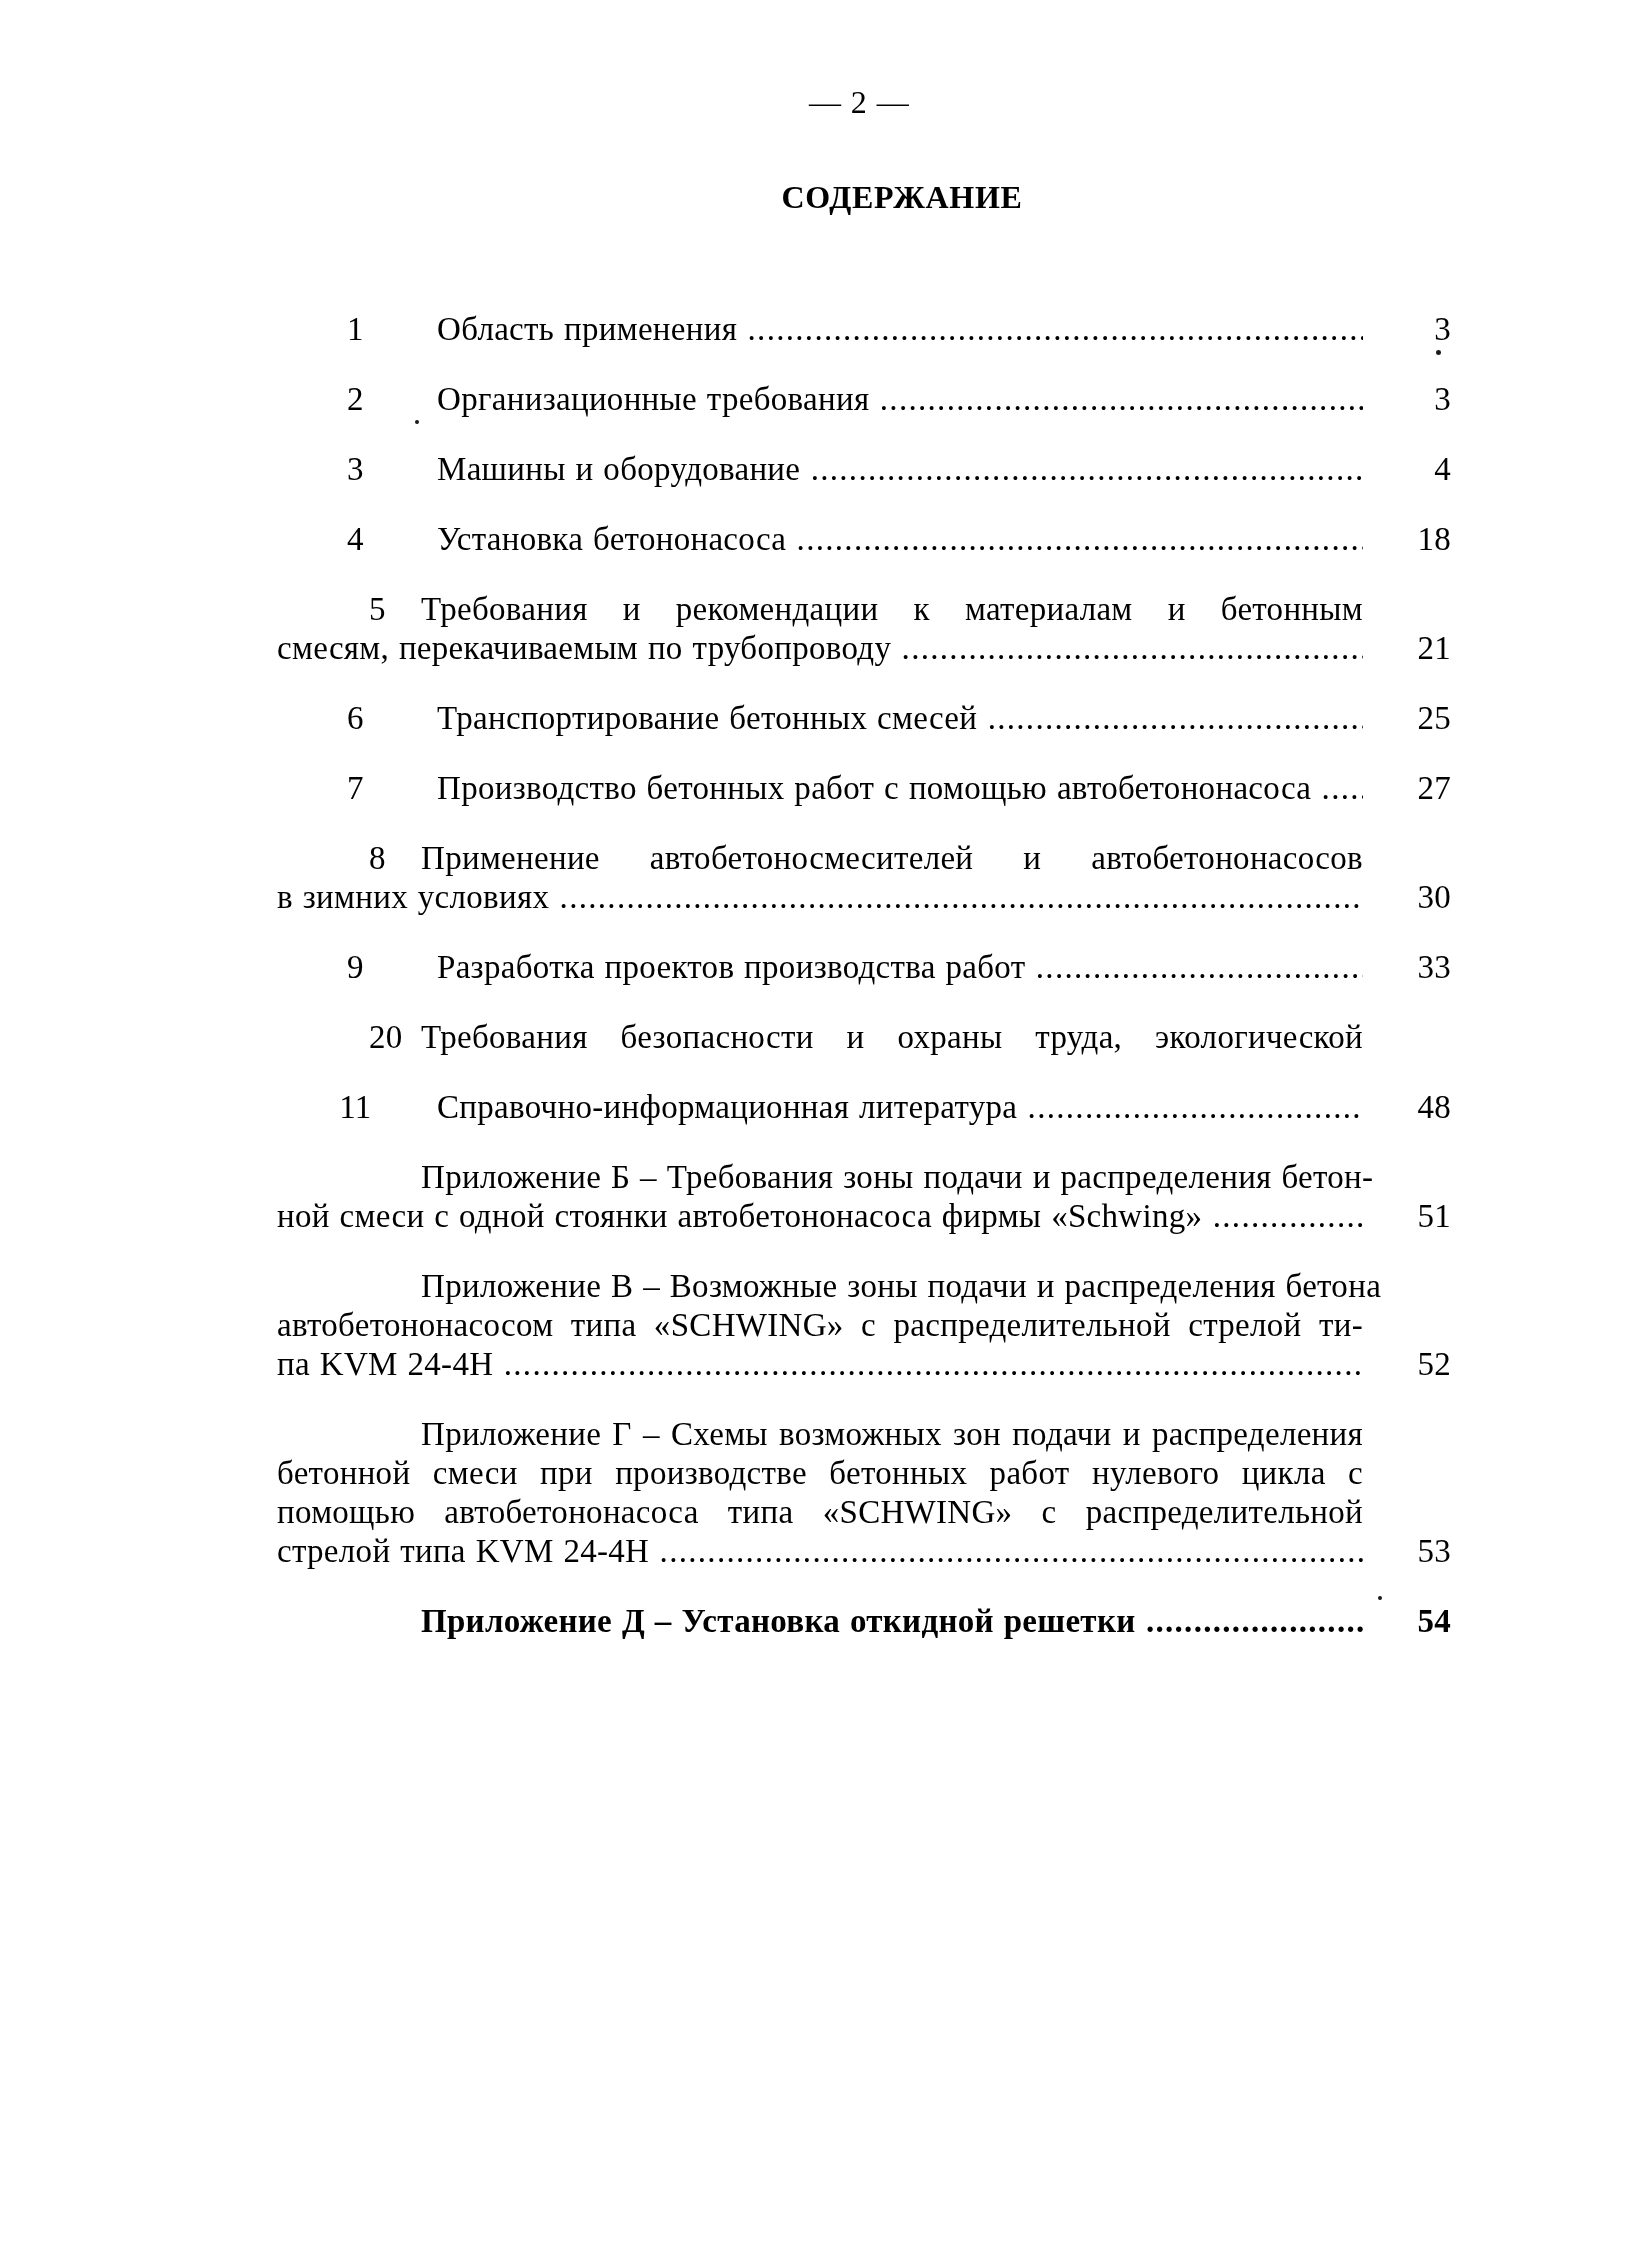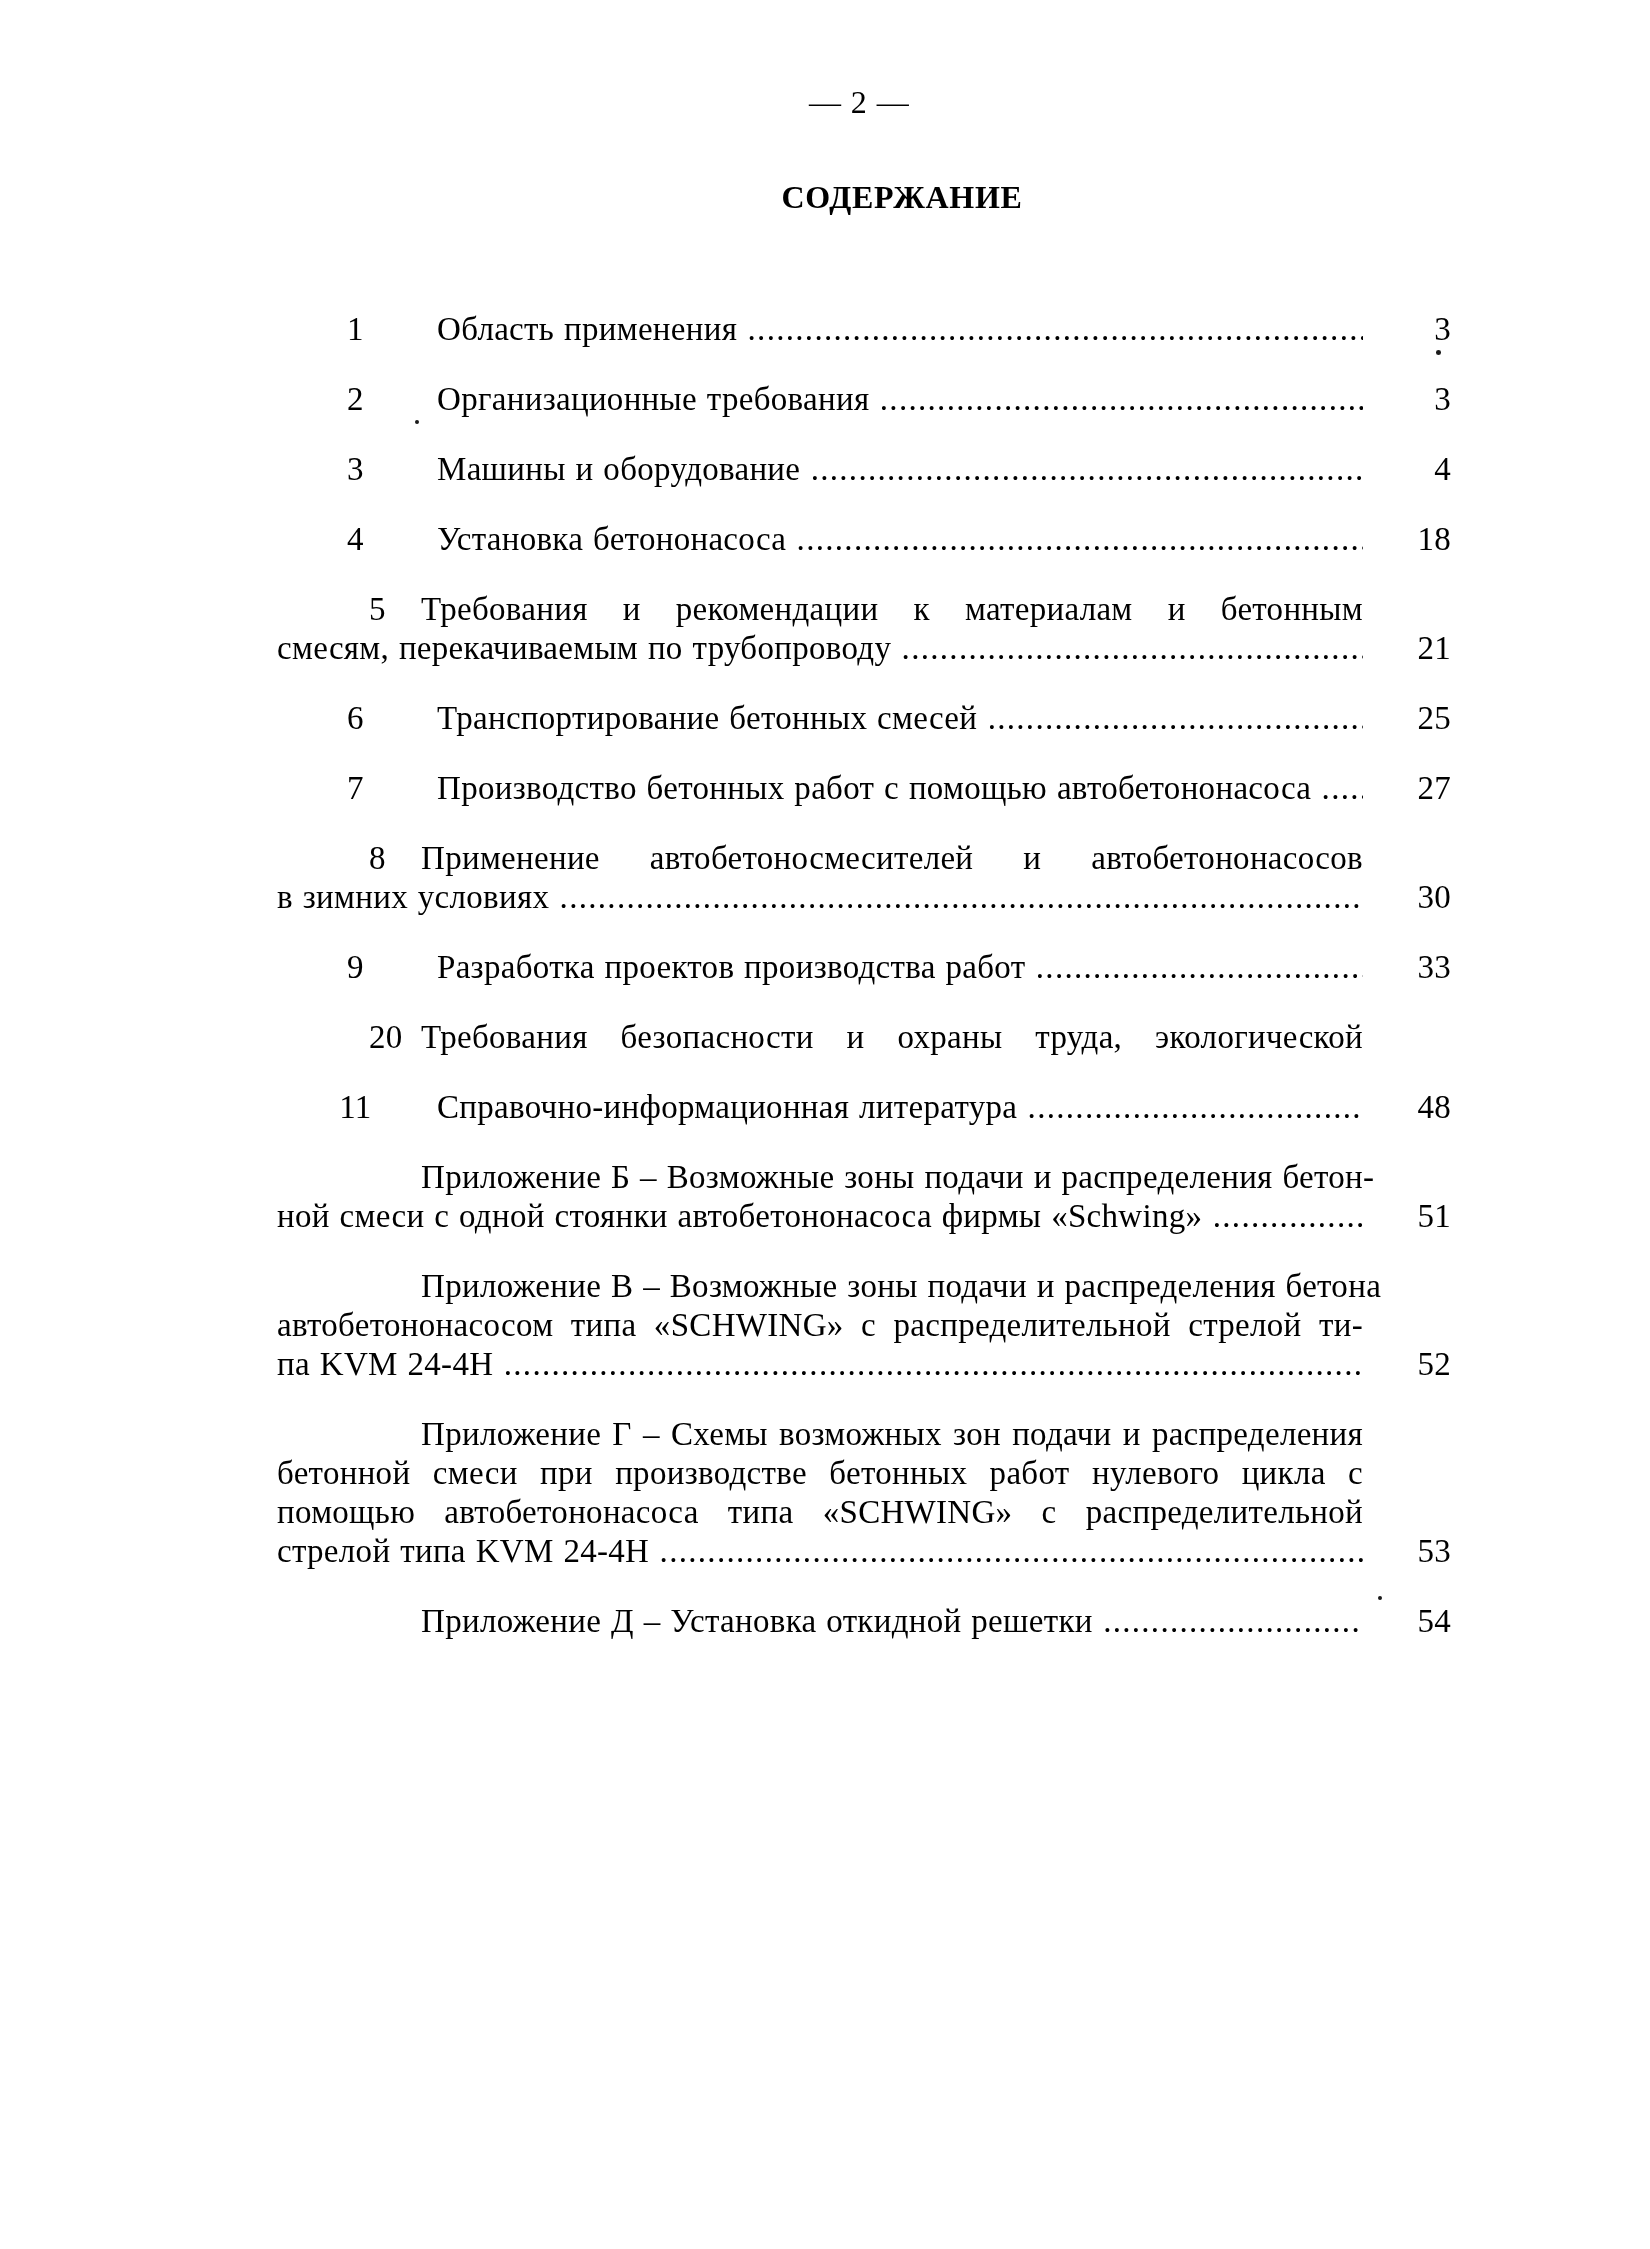--- a/index.html
+++ b/index.html
@@ -34,21 +34,21 @@
     letter-spacing: 0.7px;
   }
   
   .content {
     position: absolute;
     left: 277px;
     top: 310px;
     width: 1086px;
   }
   .entry { margin-bottom: 31px; }
-  .entry:last-child { margin-bottom: 0; }
+  .entry:last-child { margin-bottom: 0; font-weight: bold; }
 
   
   .row { display: flex; align-items: baseline; position: relative; white-space: nowrap; }
   .row.indent { padding-left: 144px; }
   .num {
     flex: none;
     width: 65px;
     margin-left: 46px;
     text-align: center;
   }
@@ -207,21 +207,21 @@
         <span class="num">11</span>
         <span class="txt">Справочно-информационная литература</span>
         <span class="dots"></span>
         <span class="pg">48</span>
       </div>
     </div>
 
 
     <div class="entry">
       <div class="jrow">
-        <span class="txt">Приложение Б – Возможные зоны подачи и распределения бетон-</span>
+        <span class="txt">Приложение Б – Требования зоны подачи и распределения бетон-</span>
       </div>
       <div class="row">
         <span class="txt">ной смеси с одной стоянки автобетононасоса фирмы «Schwing»</span>
         <span class="dots"></span>
         <span class="pg">51</span>
       </div>
     </div>
 
     <div class="entry">
       <div class="jrow">

